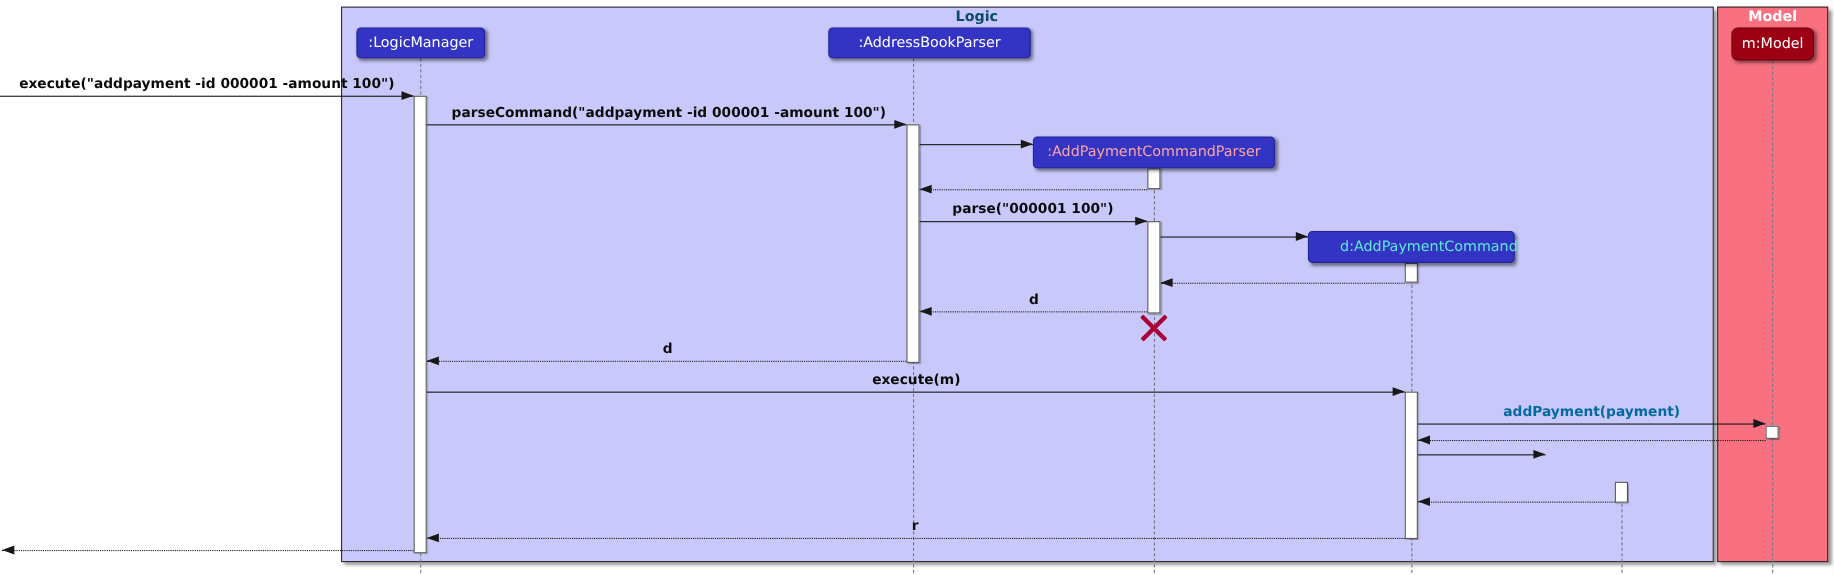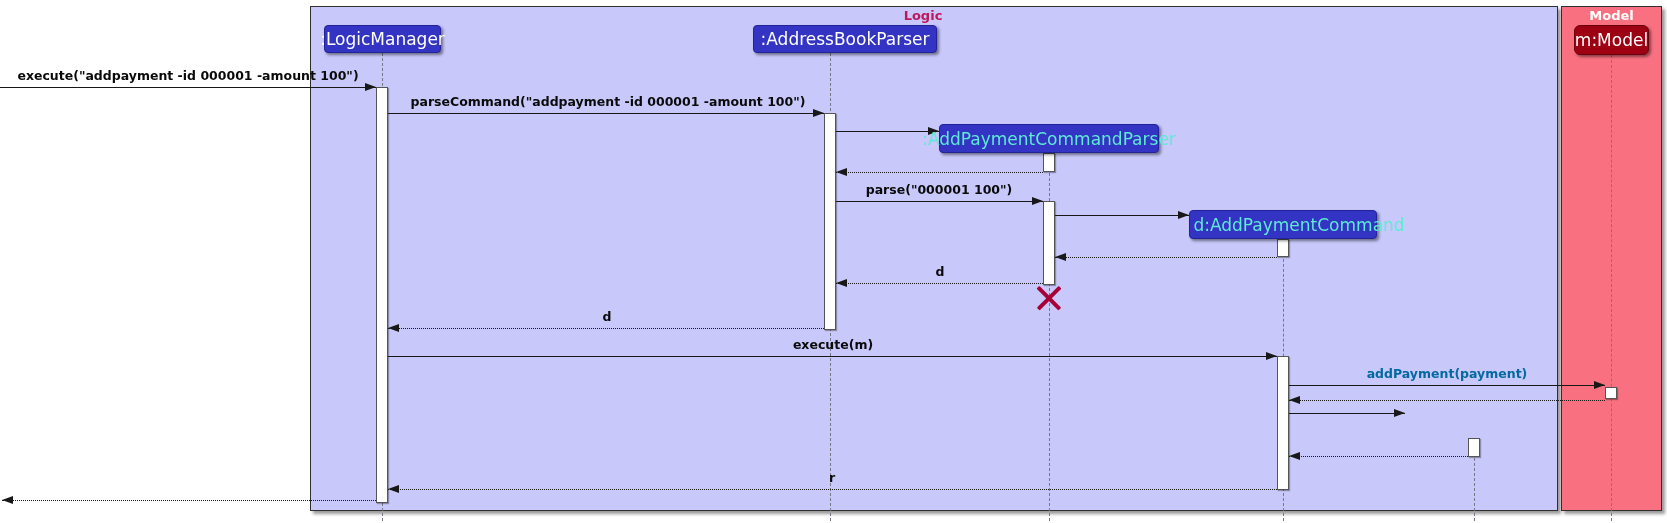--- a/index.html
+++ b/index.html
@@ -5,39 +5,39 @@
   html,body{margin:0;padding:0;background:#ffffff;}
   #canvas{
     position:relative;
     font-family:"DejaVu Sans", sans-serif;
     overflow:hidden;
     background:#ffffff;
   }
   .frame{position:absolute;box-sizing:border-box;border:1px solid #2f2f2f;box-shadow:3px 3px 3px rgba(0,0,0,0.4);}
   .frame-title{position:absolute;transform:translateX(-50%);font-weight:bold;font-size:13px;white-space:nowrap;}
   .participant{position:absolute;box-sizing:border-box;border-radius:4px;display:flex;align-items:center;justify-content:center;box-shadow:2px 2px 3px rgba(0,0,0,0.45);}
-  .participant-label{font-size:17px;white-space:nowrap;}
+  .participant-label{font-size:13px;white-space:nowrap;}
   .lifeline{position:absolute;width:0;border-left:1px dashed #777788;}
   .activation{position:absolute;box-sizing:border-box;border:1px solid #555;box-shadow:1px 1px 1px rgba(0,0,0,0.3);}
   .msg-line{position:absolute;height:0;}
   .msg-line.solid{border-top:1px solid #181818;}
   .msg-line.dashed{border-top:1px dotted #181818;}
   .arrowhead{position:absolute;width:0;height:0;border-top:4.5px solid transparent;border-bottom:4.5px solid transparent;}
   .arrowhead.right{border-left:11px solid #181818;}
   .arrowhead.left{border-right:11px solid #181818;}
   .msg-label{position:absolute;transform:translateX(-50%);font-weight:bold;font-size:12.5px;color:#0a0a0a;white-space:nowrap;}
   .destroy-x{position:absolute;}
   .destroy-bar{position:absolute;left:50%;top:50%;border-radius:1px;}
 </style>
 </head>
 <body>
 
 <div id="canvas" style="width: 1667px; height: 523px;">
     <div class="frame" style="left: 310px; top: 6px; width: 1248px; height: 505px; background: rgb(200, 200, 250); border-color: rgb(47, 47, 47);"></div>
-    <div class="frame-title" style="left: 923px; top: 8px; color: #be185d;">Logic</div>
+    <div class="frame-title" style="left: 888px; top: 8px; color: #0c4a6e;">Logic</div>
     <div class="frame" style="left: 1561px; top: 6px; width: 101px; height: 505px; background: rgb(249, 113, 129); border-color: rgb(47, 47, 47);"></div>
     <div class="frame-title" style="left: 1611.5px; top: 8px; color: rgb(255, 255, 255);">Model</div>
     <div class="lifeline" style="left: 382px; top: 53px; height: 468px; border-left-color: rgb(119, 119, 136);"></div>
     <div class="lifeline" style="left: 830px; top: 53px; height: 468px; border-left-color: rgb(119, 119, 136);"></div>
     <div class="lifeline" style="left: 1049px; top: 153px; height: 368px; border-left-color: rgb(119, 119, 136);"></div>
     <div class="lifeline" style="left: 1283px; top: 239px; height: 282px; border-left-color: rgb(119, 119, 136);"></div>
     <div class="lifeline" style="left: 1474px; top: 438px; height: 83px; border-left-color: rgb(119, 119, 136);"></div>
     <div class="lifeline" style="left: 1611px; top: 55px; height: 466px; border-left-color: rgb(119, 119, 136);"></div>
     <div class="activation" style="left: 376px; top: 87px; width: 12px; height: 416px; background: rgb(255, 255, 255); border-color: rgb(85, 85, 85);"></div>
     <div class="activation" style="left: 824px; top: 113px; width: 12px; height: 217px; background: rgb(255, 255, 255); border-color: rgb(85, 85, 85);"></div>
@@ -87,21 +87,21 @@
     <div class="msg-label" style="left: 832px; top: 470px; color: rgb(10, 10, 10);">r</div>
     <div class="msg-line dashed" style="left: 2px; top: 500px; width: 374px;"></div>
     <div class="arrowhead left" style="left: 2px; top: 496px;"></div>
     <div class="participant" style="left: 324px; top: 25px; width: 117px; height: 28px; background: rgb(51, 51, 196); border: 1px solid rgb(34, 34, 153); border-radius: 4px;">
       <span class="participant-label" style="color: rgb(255, 255, 255);">:LogicManager</span>
     </div>
     <div class="participant" style="left: 753px; top: 25px; width: 184px; height: 28px; background: rgb(51, 51, 196); border: 1px solid rgb(34, 34, 153); border-radius: 4px;">
       <span class="participant-label" style="color: rgb(255, 255, 255);">:AddressBookParser</span>
     </div>
     <div class="participant" style="left: 939px; top: 124px; width: 220px; height: 29px; background: rgb(51, 51, 196); border: 1px solid rgb(34, 34, 153); border-radius: 4px;">
-      <span class="participant-label" style="color: #5eead4;">:AddPaymentCommandParser</span>
+      <span class="participant-label" style="color: #fca5a5;">:AddPaymentCommandParser</span>
     </div>
     <div class="participant" style="left: 1189px; top: 210px; width: 188px; height: 29px; background: rgb(51, 51, 196); border: 1px solid rgb(34, 34, 153); border-radius: 4px;">
       <span class="participant-label" style="color: #5eead4; margin-left: 32px;">d:AddPaymentCommand</span>
     </div>
     <div class="participant" style="left: 1574px; top: 25px; width: 75px; height: 30px; background: rgb(157, 0, 18); border: 1px solid rgb(107, 0, 12); border-radius: 6px;">
       <span class="participant-label" style="color: rgb(255, 255, 255);">m:Model</span>
     </div>
     <div class="destroy-x" style="left: 1037px; top: 286px; width: 24px; height: 24px;">
       <div class="destroy-bar" style="width: 31px; height: 3.5px; background: rgb(168, 0, 54); transform: translate(-50%, -50%) rotate(45deg);"></div>
       <div class="destroy-bar" style="width: 31px; height: 3.5px; background: rgb(168, 0, 54); transform: translate(-50%, -50%) rotate(-45deg);"></div>

